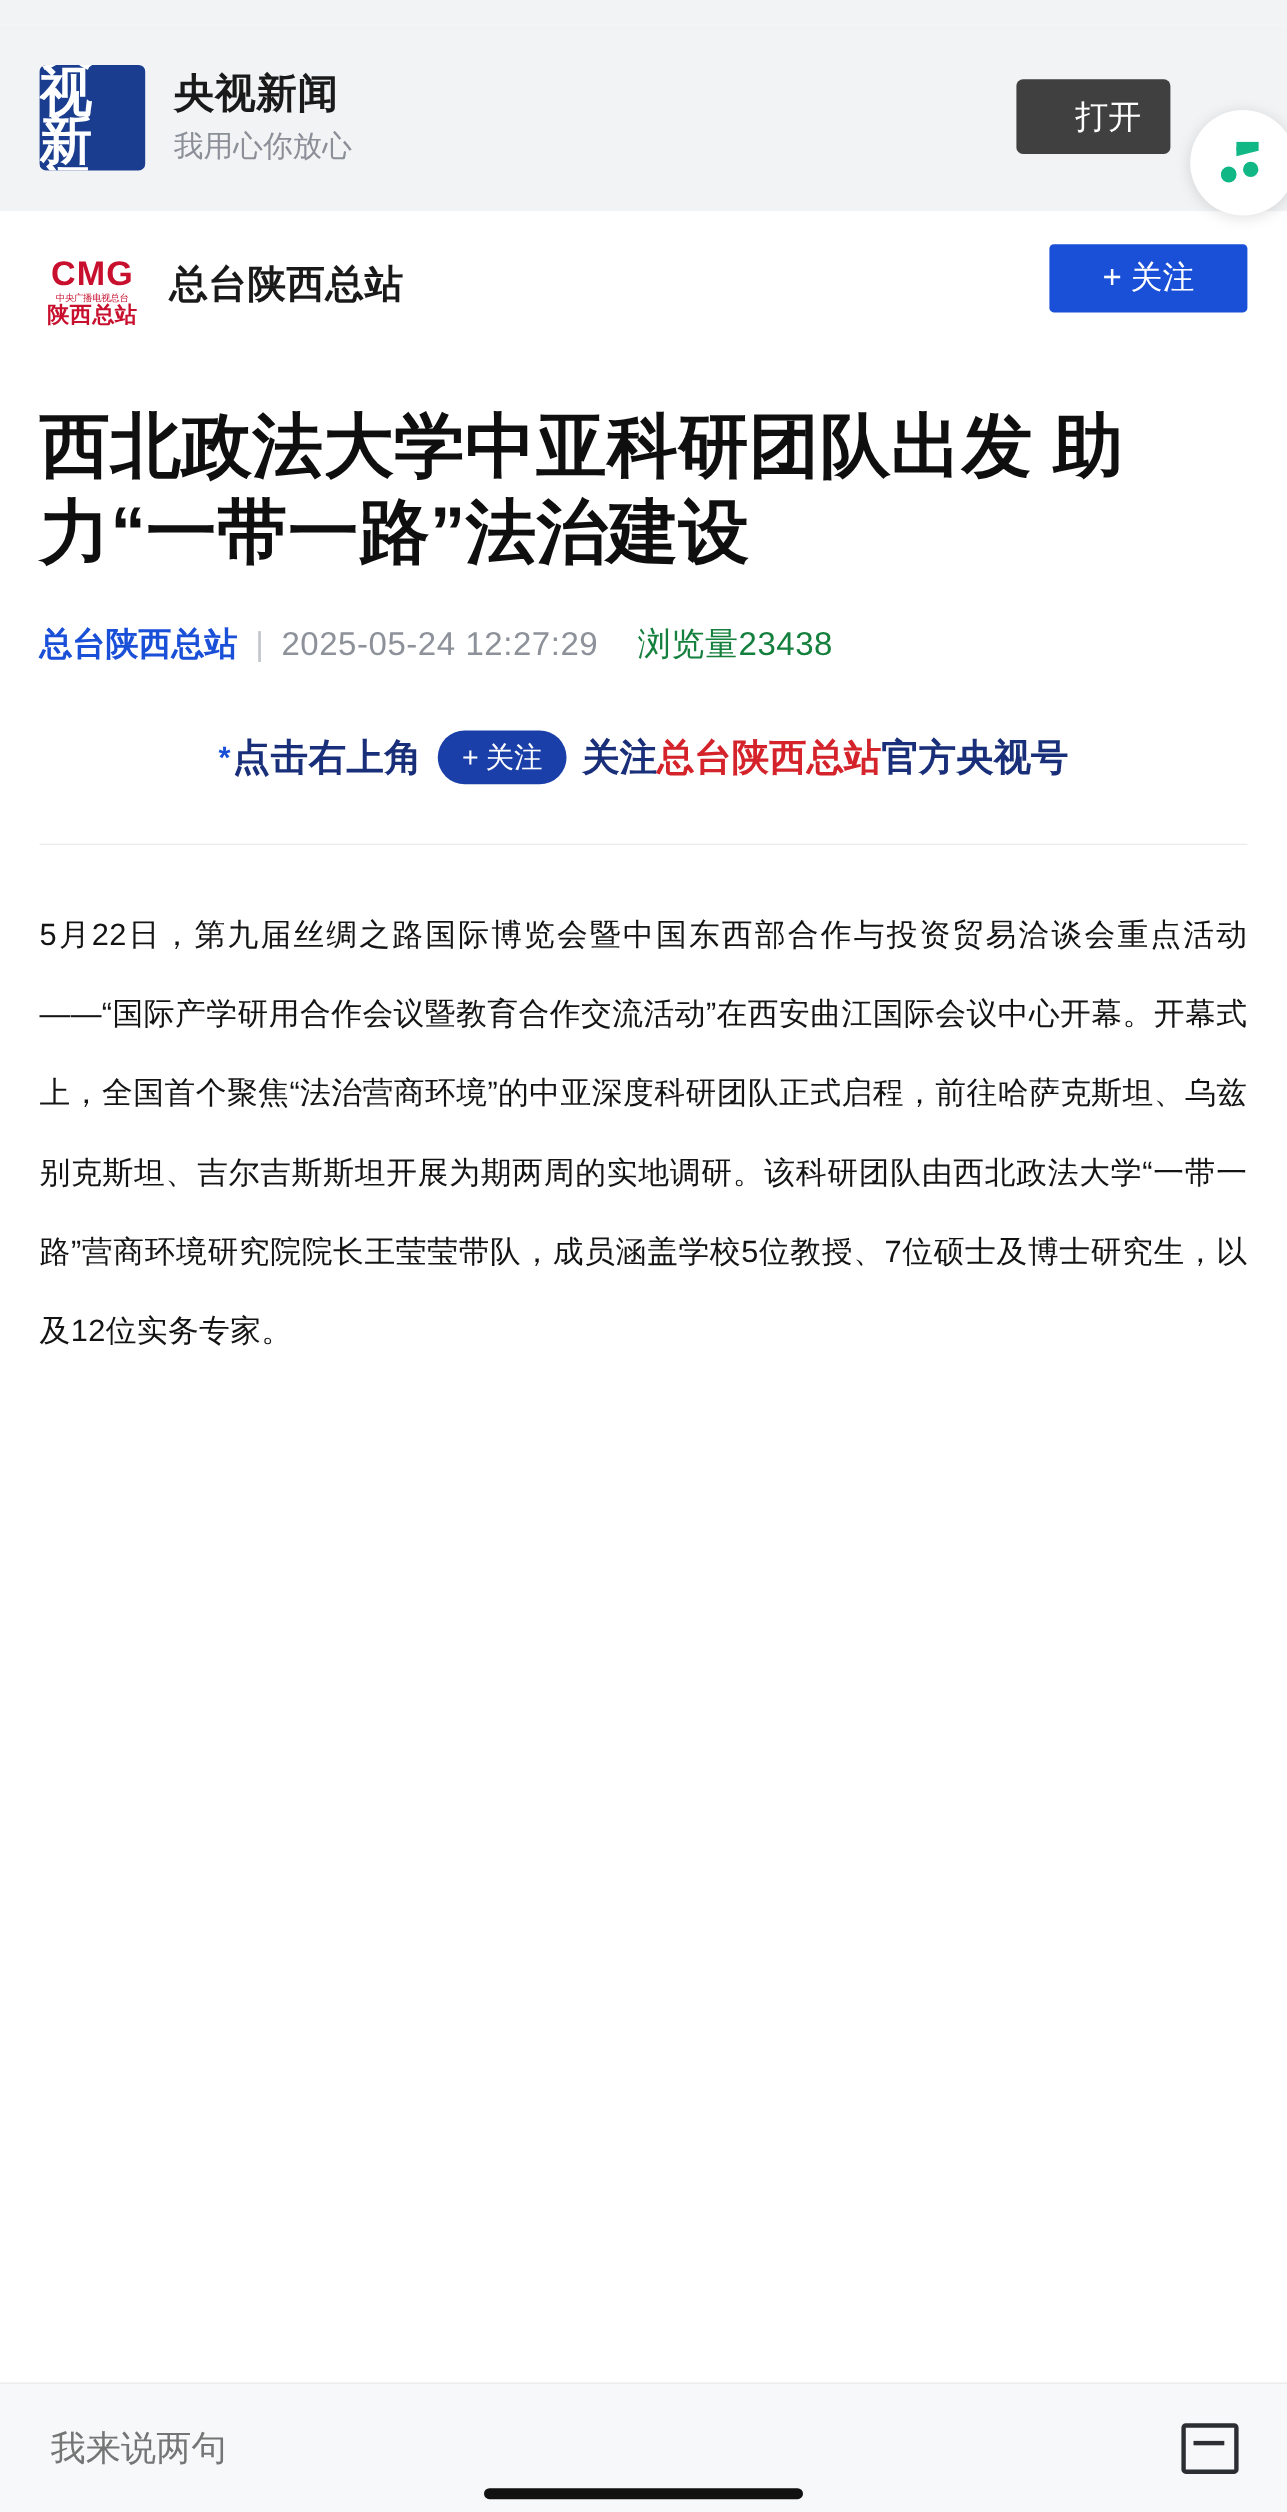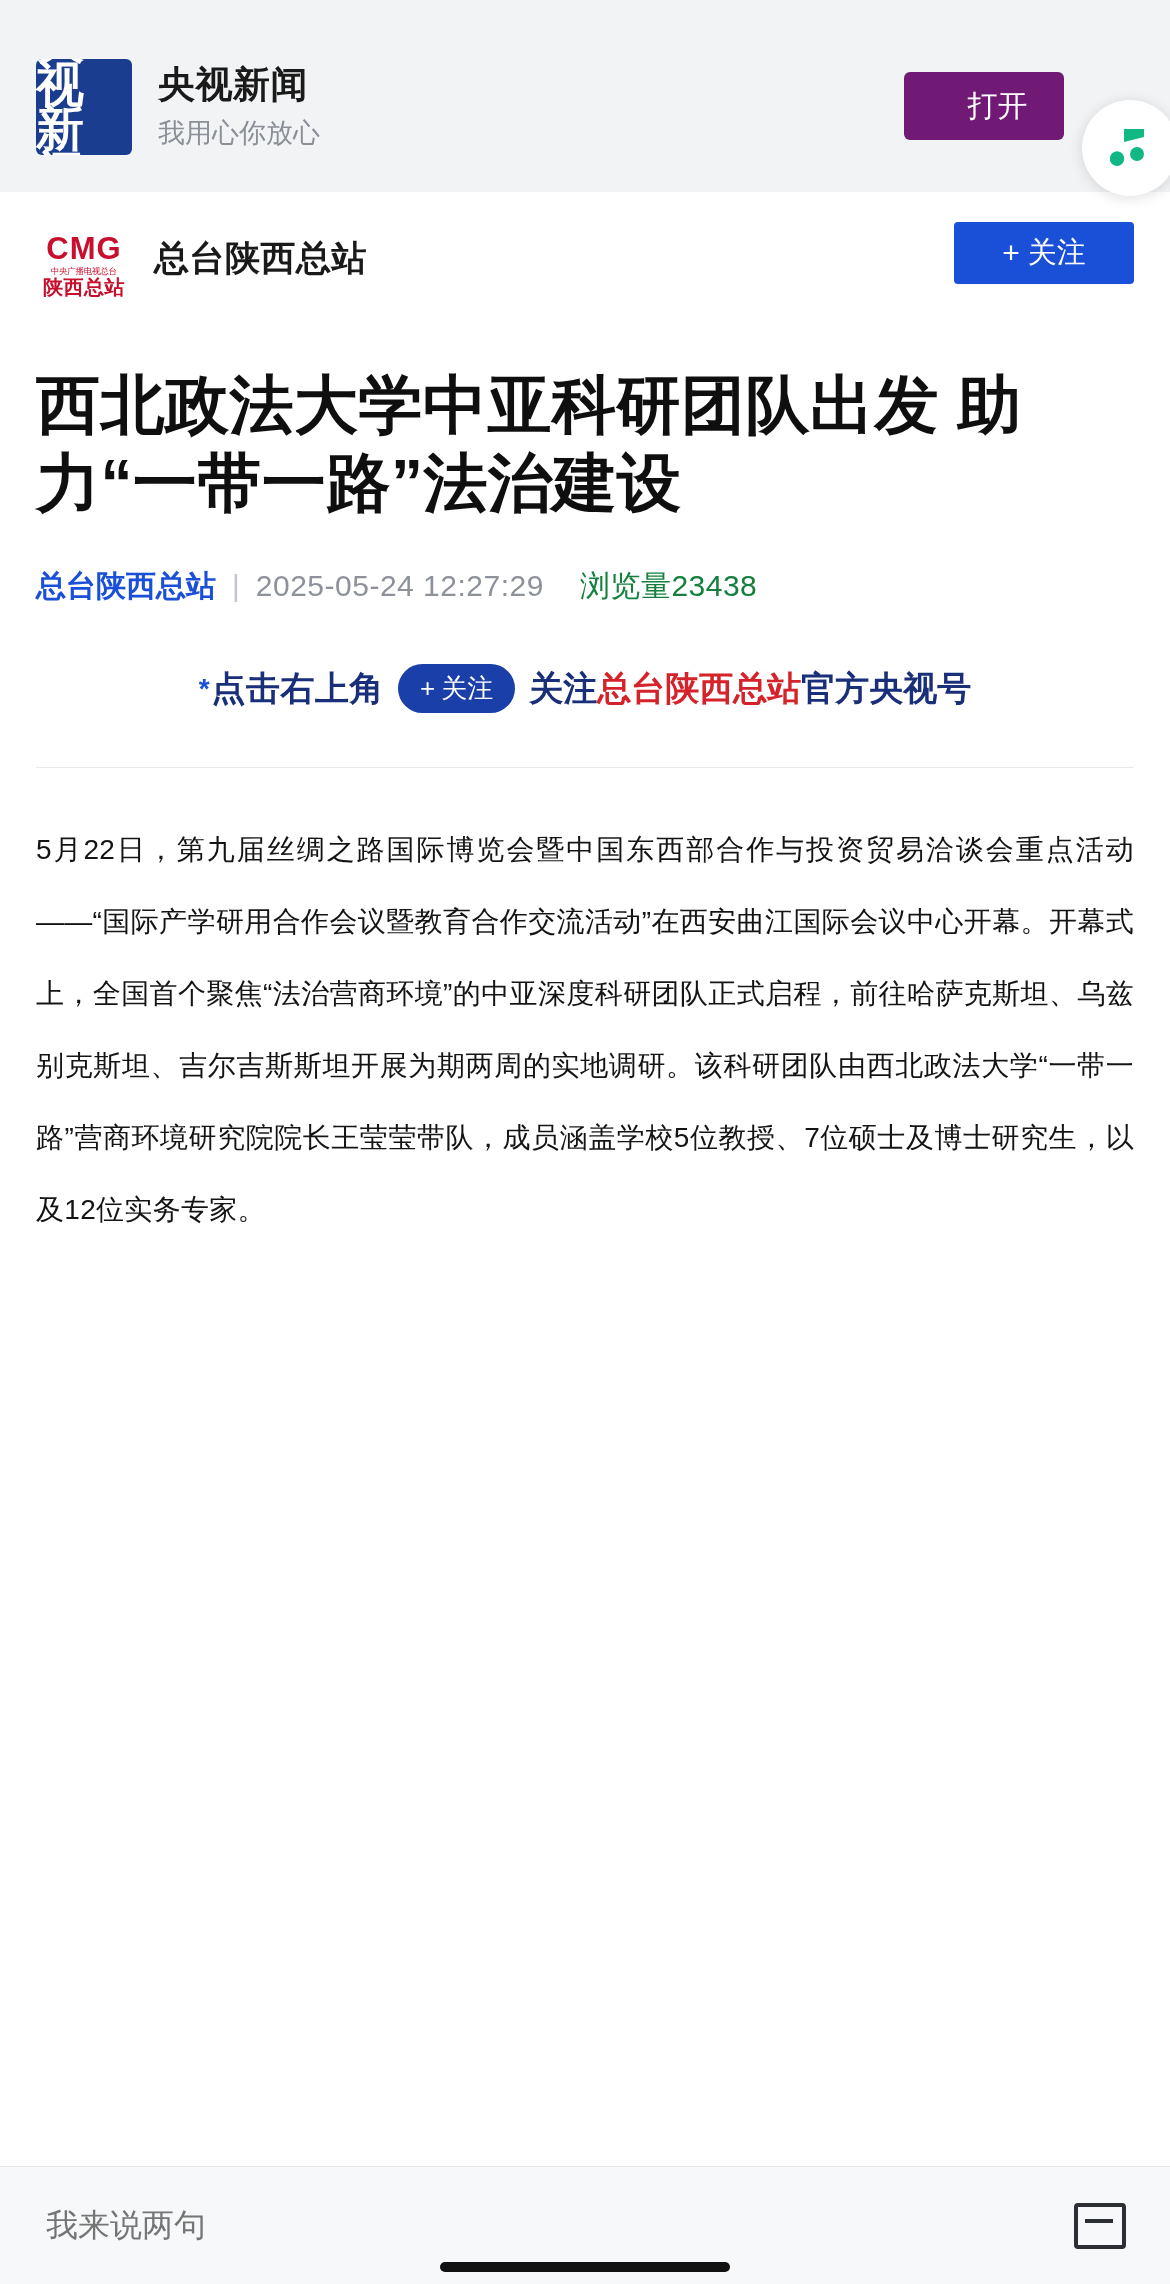--- a/index.html
+++ b/index.html
@@ -66,23 +66,23 @@
   .app-slogan {
     font-size: 27px;
     color: #8b8f97;
     line-height: 40px;
     margin-top: 4px;
   }
   .open-btn {
     position: absolute;
     right: 106px;
     top: 50px;
-    width: 160px;
+    width: 140px;
     height: 68px;
-    background: #701a75;
+    background: #404040;
     color: #fff;
     font-size: 30px;
     border: none;
     border-radius: 6px;
     display: flex;
     align-items: center;
     justify-content: center;
     cursor: pointer;
     padding-left: 33px;
   }

